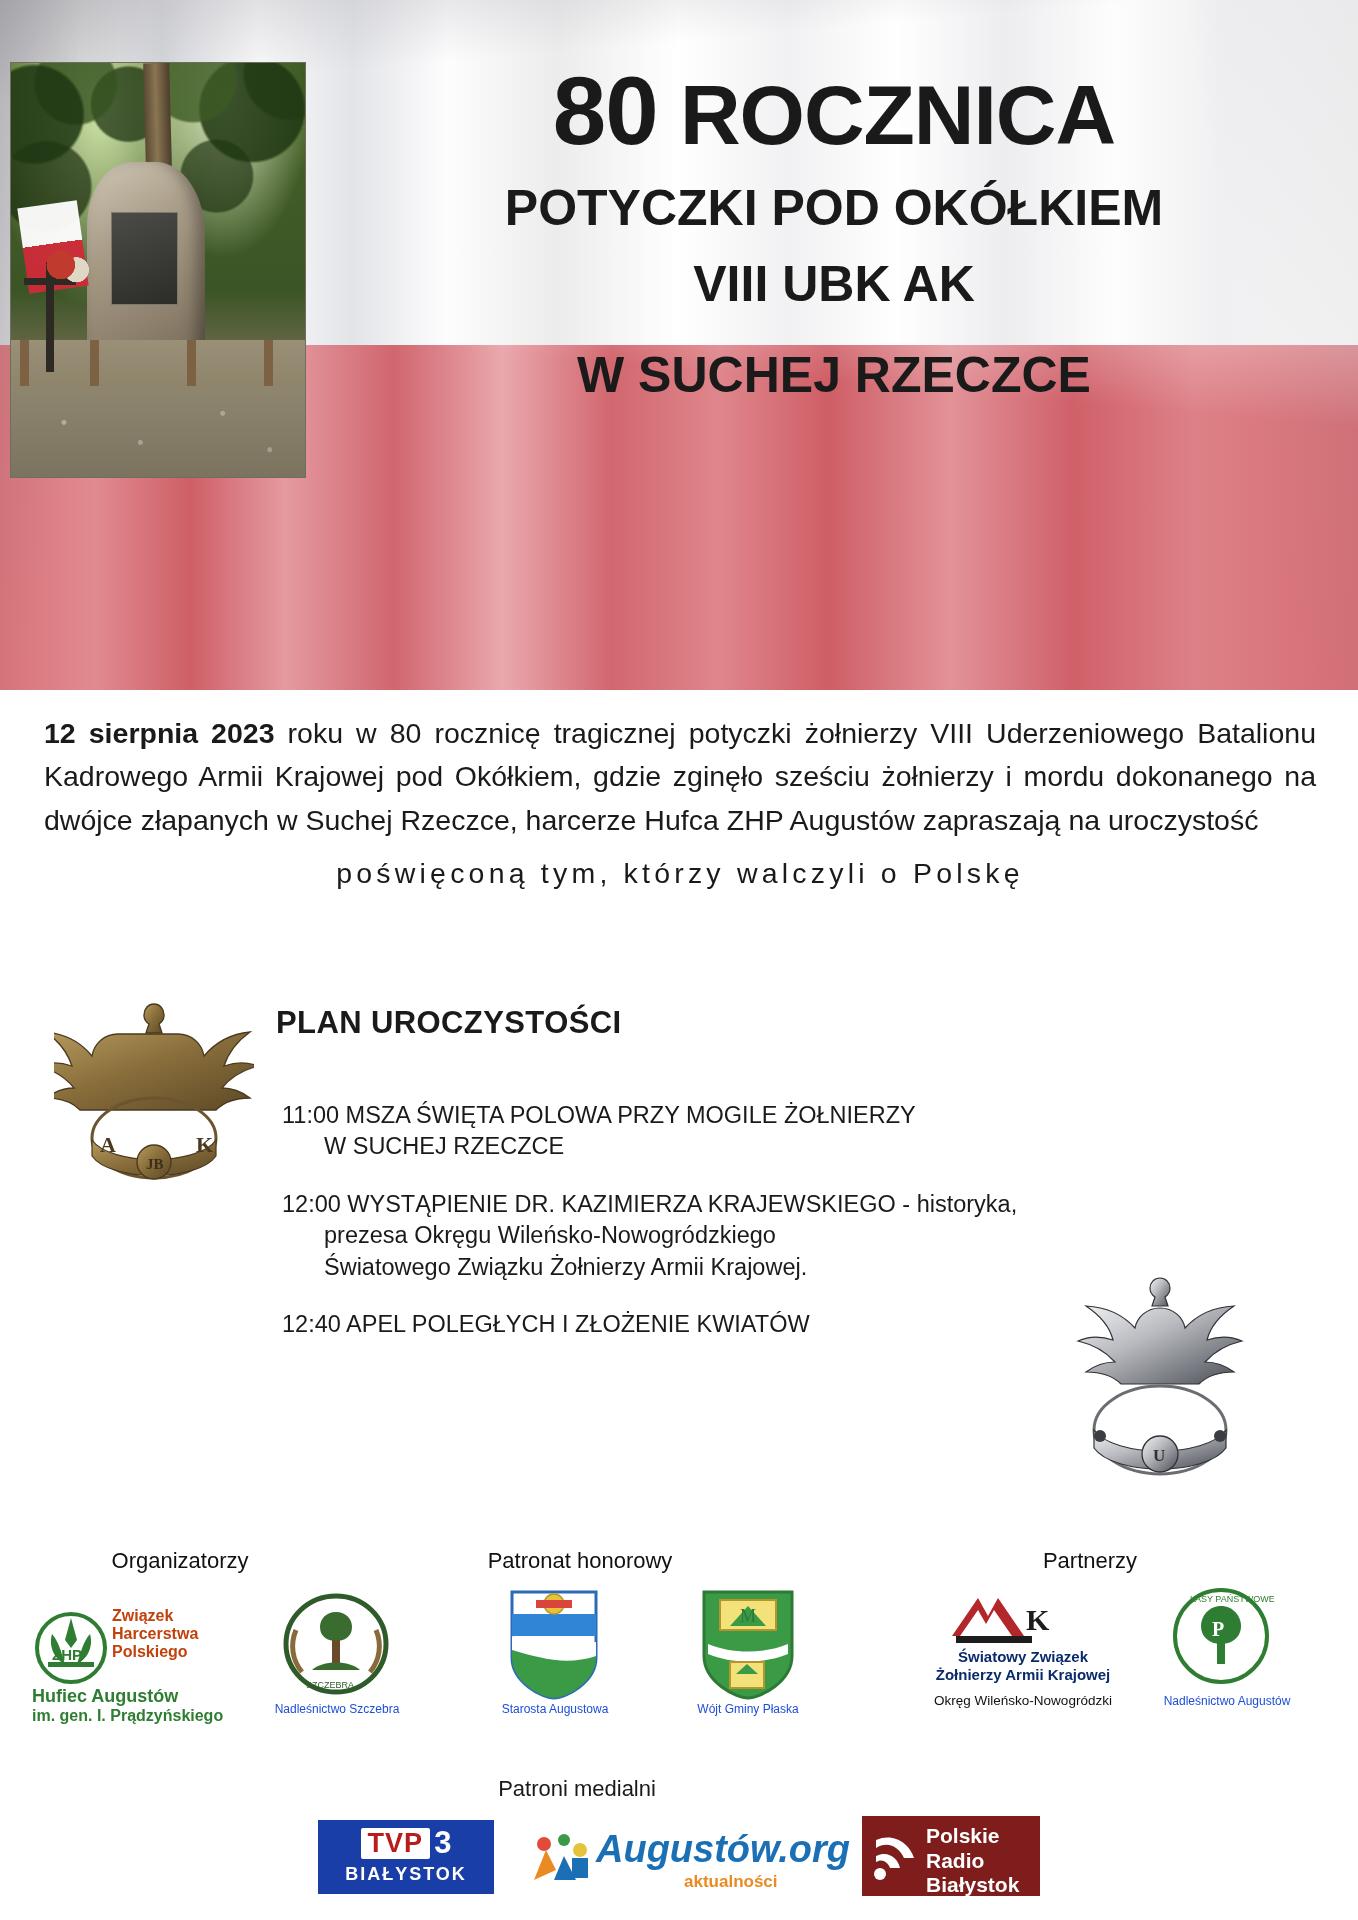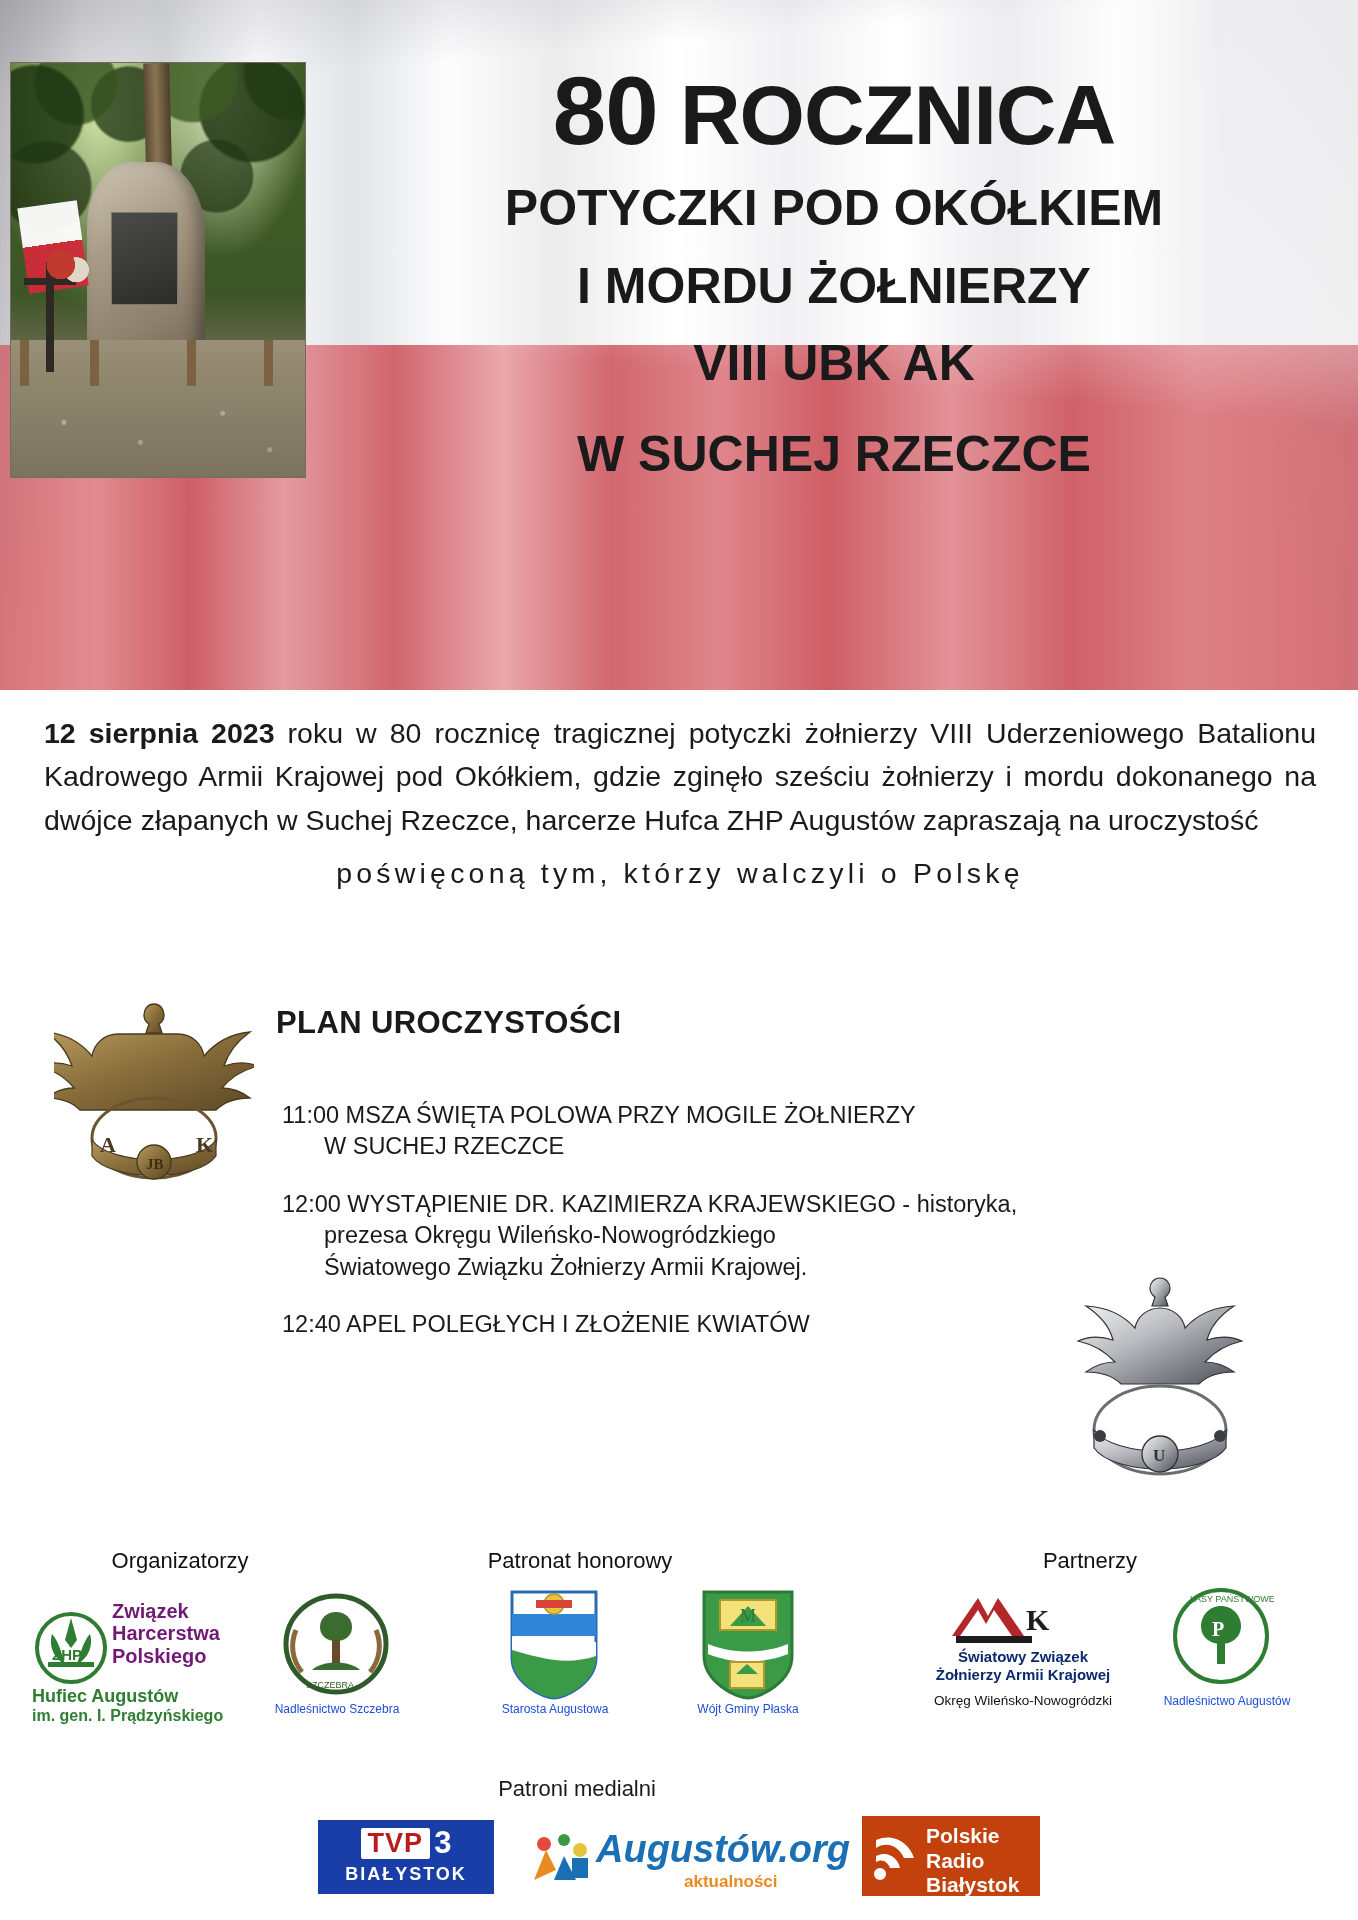--- a/index.html
+++ b/index.html
@@ -271,22 +271,22 @@
   .zhp-logo {
     position: absolute;
     left: 30px; top: 68px;
     width: 238px; height: 126px;
   }
   .zhp-lily {
     position: absolute; left: 2px; top: 8px;
     width: 78px; height: 86px;
   }
   .zhp-text {
-    position: absolute; left: 82px; top: 2px;
-    font-size: 20px; font-weight: bold; color: #701a75; line-height: 1.12;
+    position: absolute; left: 82px; top: 9px;
+    font-size: 16px; font-weight: bold; color: #c2410c; line-height: 1.12;
   }
   .zhp-sub {
     position: absolute; left: 2px; top: 88px;
     font-size: 18px; font-weight: bold; color: #2f7d32; line-height: 1.18;
   }
 
   .szczebra-logo {
     position: absolute; left: 282px; top: 62px;
     width: 108px; height: 104px;
   }
@@ -342,21 +342,21 @@
     position: absolute; left: 72px; top: 10px;
     font-size: 38px; color: #1a6fb5; font-style: italic; font-weight: bold;
   }
   .aug-sub {
     position: absolute; left: 160px; top: 54px;
     font-size: 17px; color: #e98b22; font-weight: bold;
   }
   .prb-logo {
     position: absolute; left: 862px; top: 286px;
     width: 178px; height: 80px;
-    background: #c2410c; color: #fff;
+    background: #7f1d1d; color: #fff;
   }
   .prb-text {
     position: absolute; left: 64px; top: 8px;
     font-size: 21px; line-height: 1.17; font-weight: bold;
   }
 </style>
 </head>
 <body>
 
 <div class="banner">
@@ -374,21 +374,20 @@
     <div class="photo-posts"></div>
     <div class="photo-gravel"></div>
     <div class="photo-ribbon"></div>
     <div class="photo-cross"></div>
     <div class="photo-flowers"></div>
   </div>
 
   <div class="title-block">
     <div class="t-line1"><span class="big">80</span><span> ROCZNICA</span></div>
     <div class="t-line2">POTYCZKI POD OKÓŁKIEM</div>
-    <div class="t-line3">I MORDU ŻOŁNIERZY</div>
     <div class="t-line4">VIII UBK AK</div>
     <div class="t-line5">W SUCHEJ RZECZCE</div>
   </div>
 </div>
 
 <div class="intro">
   <b>12 sierpnia 2023</b><span> roku w 80 rocznicę tragicznej potyczki żołnierzy VIII Uderzeniowego Batalionu Kadrowego Armii Krajowej pod Okółkiem, gdzie zginęło sześciu żołnierzy i mordu dokonanego na dwójce złapanych w Suchej Rzeczce, harcerze Hufca ZHP Augustów zapraszają na uroczystość</span>
   <span class="wide">poświęconą tym, którzy walczyli o Polskę</span>
 </div>
 

